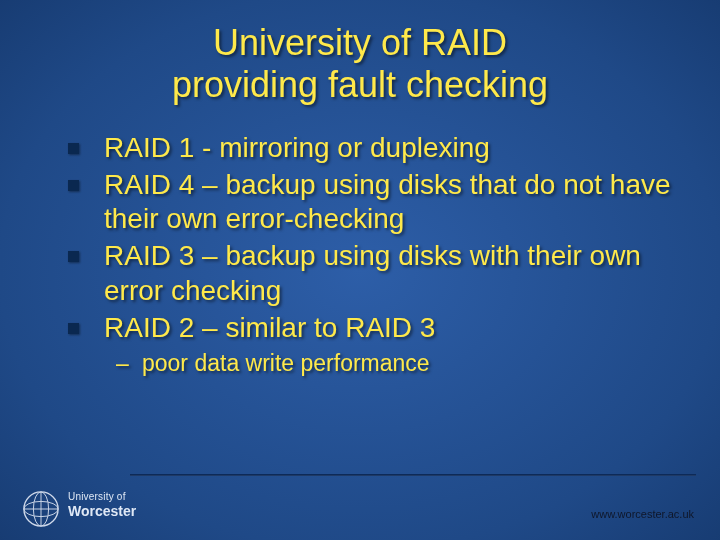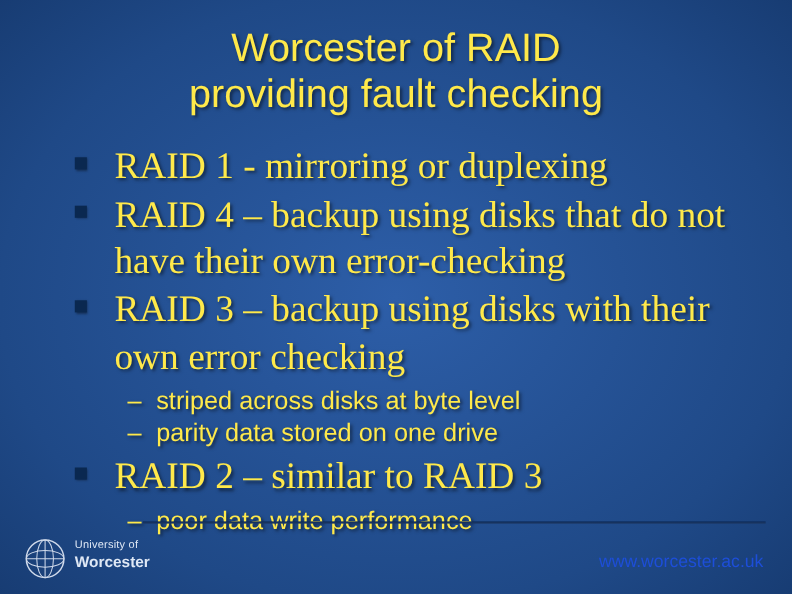--- a/index.html
+++ b/index.html
@@ -23,26 +23,25 @@
     line-height: 1.18;
     margin-bottom: 24px;
     text-shadow: 2px 2px 3px rgba(0,0,0,0.5);
   }
   ul.bullets {
     list-style: none;
     padding-left: 20px;
   }
   ul.bullets > li {
     position: relative;
-    font-size: 34px;
+    font-size: 28px;
     line-height: 1.24;
     padding-left: 36px;
     margin-bottom: 2px;
     text-shadow: 2px 2px 3px rgba(0,0,0,0.5);
-    font-family: Liberation Serif, serif;
   }
   ul.bullets > li::before {
     content: "";
     position: absolute;
     left: 0;
     top: 12px;
     width: 11px;
     height: 11px;
     background: #0a2850;
     box-shadow: 1px 1px 2px rgba(0,0,0,0.4);
@@ -96,45 +95,41 @@
     line-height: 1.15;
     text-shadow: none;
     font-weight: 400;
   }
   .uw-text .u { font-size: 10px; letter-spacing: 0.2px; }
   .uw-text .w { font-size: 14px; font-weight: 700; }
   .url {
     position: absolute;
     right: 26px;
     bottom: 20px;
-    color: #1d4ed8;
-    font-size: 16px;
+    color: #0f172a;
+    font-size: 11px;
     text-shadow: none;
   }
 </style>
 </head>
 <body>
 
 <div class="slide">
 
   <h1 class="title">
-    <span>Worcester of RAID</span><br>
+    <span>University of RAID</span><br>
     <span>providing fault checking</span>
   </h1>
 
   <ul class="bullets">
     <li><span>RAID 1 - mirroring or duplexing</span></li>
     <li><span>RAID 4 – backup using disks that do not have their own error-checking</span></li>
     <li><span>RAID 3 – backup using disks with their own error checking</span></li>
   </ul>
 
-  <ul class="sub">
-    <li><span>striped across disks at byte level</span></li>
-    <li><span>parity data stored on one drive</span></li>
-  </ul>
 
   <ul class="bullets">
     <li><span>RAID 2 – similar to RAID 3</span></li>
   </ul>
 
   <ul class="sub">
     <li><span>poor data write performance</span></li>
   </ul>
 
   <div class="footer">

